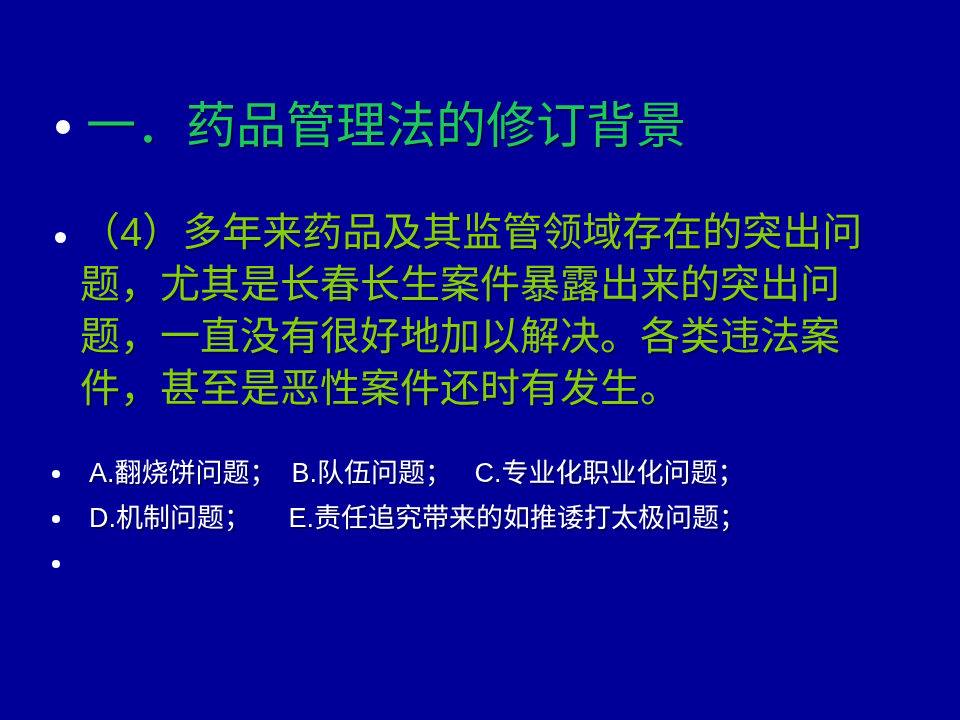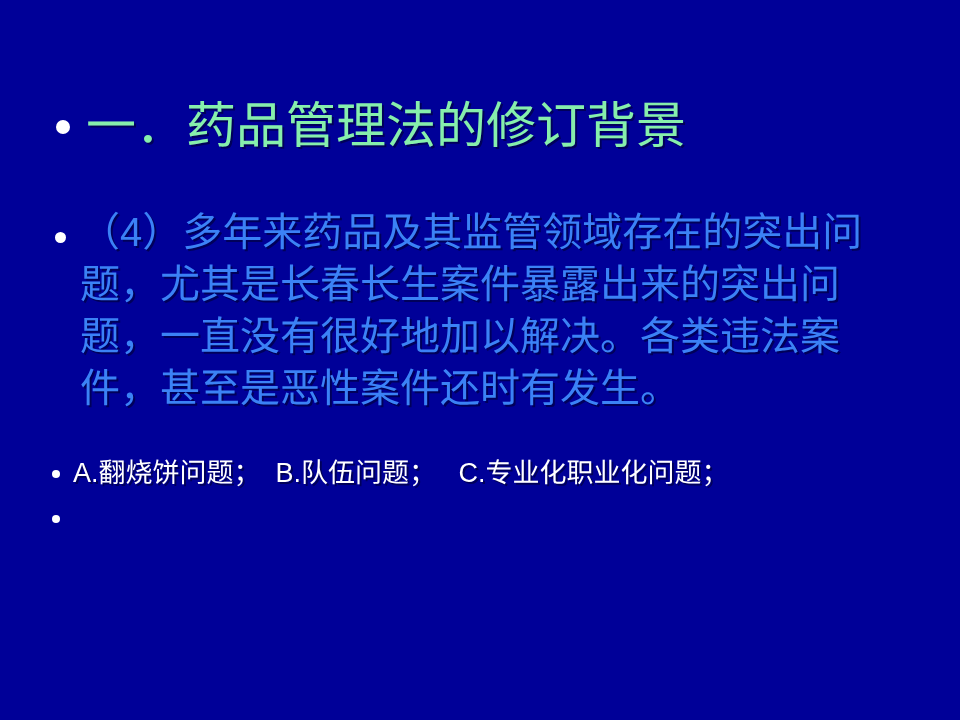--- a/index.html
+++ b/index.html
@@ -92,20 +92,21 @@
     position: absolute;
     left: 52px;
     top: 455px;
     width: 890px;
   }
 
   .sub-row {
     display: flex;
     align-items: flex-start;
     height: 45px;
+    gap: 16px;
   }
 
   .sub-row .bullet {
     width: 8px;
     height: 8px;
     margin-top: 15px;
     margin-right: 13px;
   }
 
   .sub-text {
@@ -116,35 +117,39 @@
     text-shadow: 2px 2px 0 rgba(0, 0, 40, 0.55);
   }
 </style>
 </head>
 <body style="background: rgb(0, 0, 152);">
 
 <div id="slide" style="background: rgb(0, 0, 152);">
 
   <div class="row" id="title-row">
     <span class="bullet" style="background: rgb(255, 255, 255);"></span>
-    <span class="txt" id="title-text" style="color: #86efac;">一．药品管理法的修订背景</span>
+    <span class="txt" id="title-text" style="color: #22c55e;">一．药品管理法的修订背景</span>
   </div>
 
   <div class="row" id="para-row">
     <span class="bullet" style="background: rgb(255, 255, 255);"></span>
-    <span class="txt" id="para-text" style="color: #3b82f6;">（4）多年来药品及其监管领域存在的突出问题，尤其是长春长生案件暴露出来的突出问题，一直没有很好地加以解决。各类违法案件，甚至是恶性案件还时有发生。</span>
+    <span class="txt" id="para-text" style="color: #84cc16;">（4）多年来药品及其监管领域存在的突出问题，尤其是长春长生案件暴露出来的突出问题，一直没有很好地加以解决。各类违法案件，甚至是恶性案件还时有发生。</span>
   </div>
 
   <div id="sub-list">
 
     <div class="sub-row">
       <span class="bullet" style="background: rgb(255, 255, 255);"></span>
       <span class="sub-text" style="color: rgb(255, 255, 255);">A.翻烧饼问题；  B.队伍问题；   C.专业化职业化问题；</span>
     </div>
 
+    <div class="sub-row">
+      <span class="bullet" style="background: rgb(255, 255, 255);"></span>
+      <span class="sub-text" style="color: rgb(255, 255, 255);">D.机制问题；     E.责任追究带来的如推诿打太极问题；</span>
+    </div>
 
     <div class="sub-row">
       <span class="bullet" style="background: rgb(255, 255, 255);"></span>
     </div>
 
   </div>
 
 </div>
 
 </body></html>

